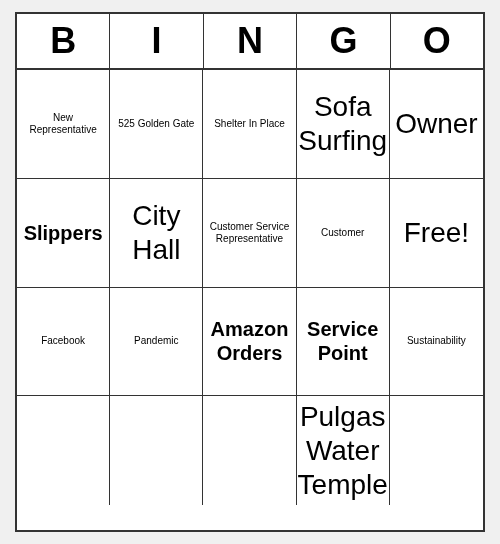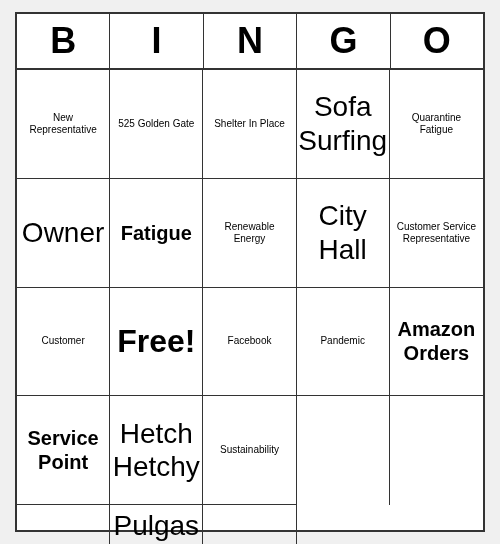--- a/index.html
+++ b/index.html
@@ -70,22 +70,22 @@
     .size-large {
       font-size: 20px;
       font-weight: bold;
     }
     .size-xlarge {
       font-size: 28px;
       font-weight: normal;
       text-align: center;
     }
     .size-free {
-      font-size: 32px;
-      font-weight: bold;
+      font-size: 28px;
+      font-weight: normal;
     }
   </style>
 </head>
 <body>
 
 <div class="bingo-card">
   <div class="bingo-header">
   <div class="bingo-header-cell">B</div>
       <div class="bingo-header-cell">I</div>
       <div class="bingo-header-cell">N</div>
@@ -99,30 +99,24 @@
       <div class="bingo-cell">
         <span class="cell-text size-medium">525 Golden Gate</span>
       </div>
       <div class="bingo-cell">
         <span class="cell-text size-medium">Shelter In Place</span>
       </div>
       <div class="bingo-cell">
         <span class="cell-text size-xlarge">Sofa Surfing</span>
       </div>
       <div class="bingo-cell">
-        <span class="cell-text size-small">Quarantine Fatigue</span>
-      </div>
-      <div class="bingo-cell">
         <span class="cell-text size-xlarge">Owner</span>
       </div>
       <div class="bingo-cell">
-        <span class="cell-text size-large">Fatigue</span>
-      </div>
-      <div class="bingo-cell">
-        <span class="cell-text size-small">Renewable Energy</span>
+        <span class="cell-text size-large">Slippers</span>
       </div>
       <div class="bingo-cell">
         <span class="cell-text size-xlarge">City Hall</span>
       </div>
       <div class="bingo-cell">
         <span class="cell-text size-small">Customer Service Representative</span>
       </div>
       <div class="bingo-cell">
         <span class="cell-text size-medium">Customer</span>
       </div>
@@ -135,23 +129,20 @@
       <div class="bingo-cell">
         <span class="cell-text size-medium">Pandemic</span>
       </div>
       <div class="bingo-cell">
         <span class="cell-text size-large">Amazon Orders</span>
       </div>
       <div class="bingo-cell">
         <span class="cell-text size-large">Service Point</span>
       </div>
       <div class="bingo-cell">
-        <span class="cell-text size-xlarge">Hetch Hetchy</span>
-      </div>
-      <div class="bingo-cell">
         <span class="cell-text size-small">Sustainability</span>
       </div>
       <div class="bingo-cell"></div>
       <div class="bingo-cell"></div>
       <div class="bingo-cell"></div>
       <div class="bingo-cell">
         <span class="cell-text size-xlarge">Pulgas Water Temple</span>
       </div>
       <div class="bingo-cell"></div>
     </div>

